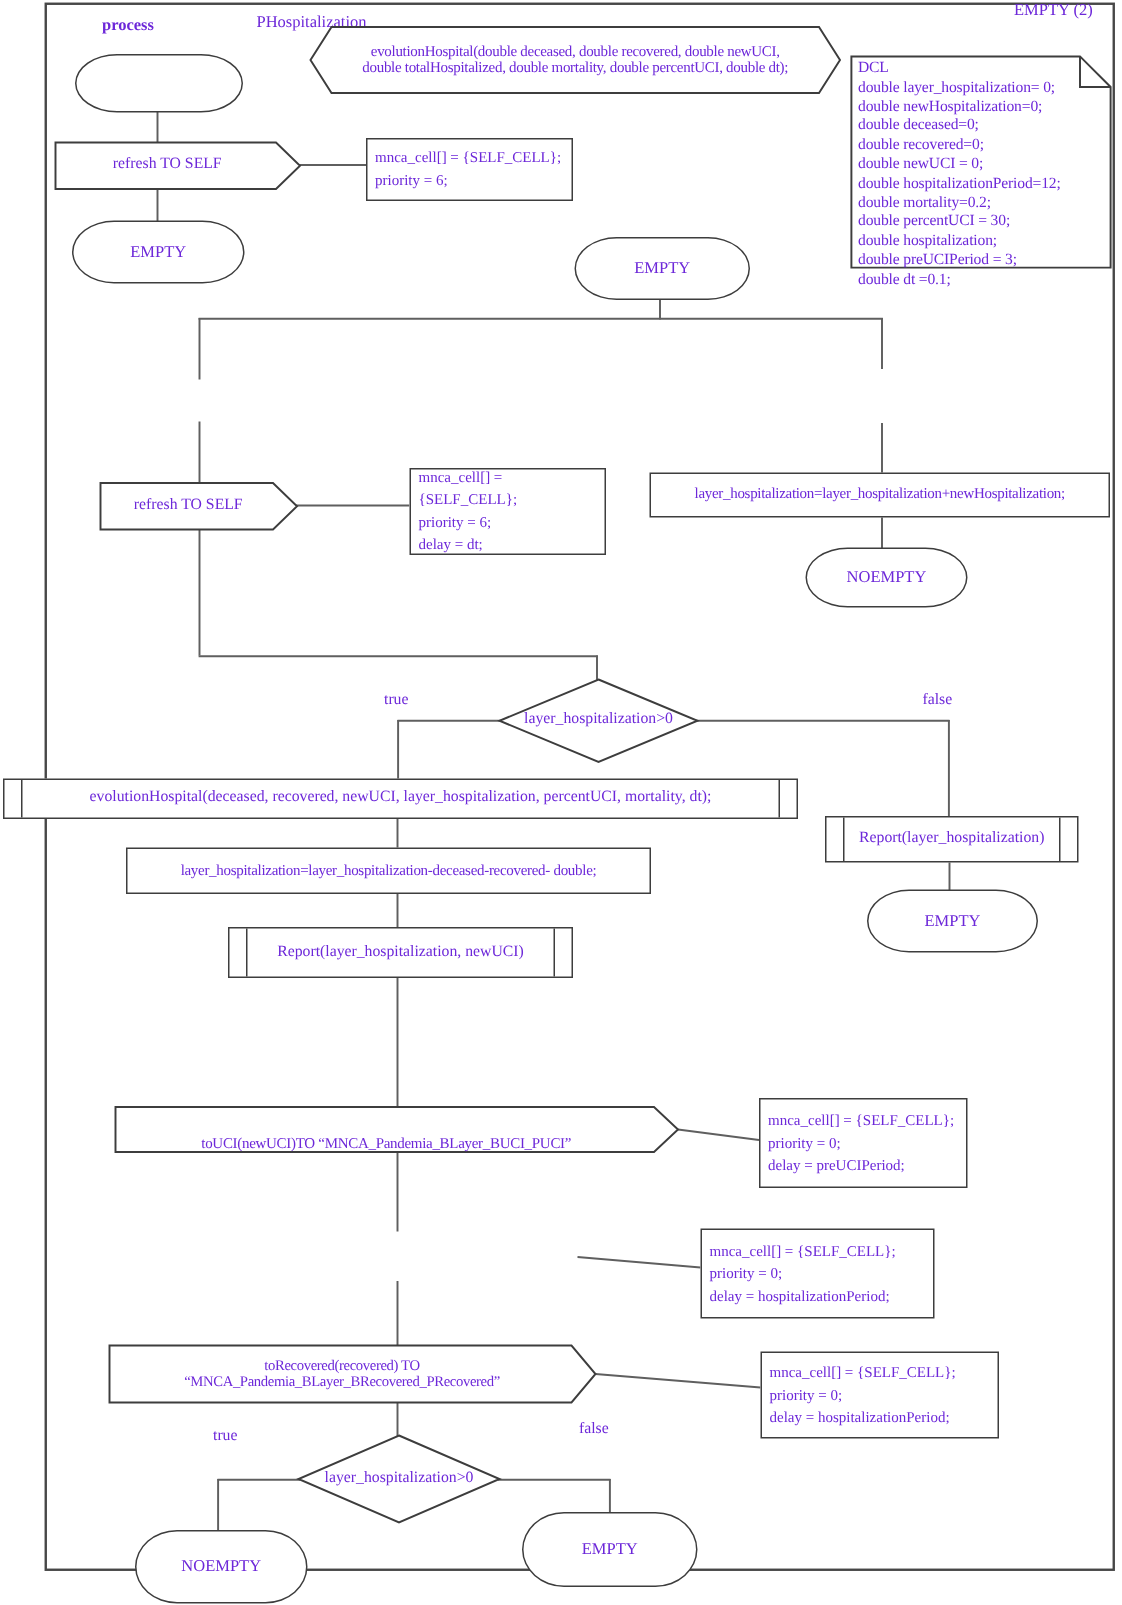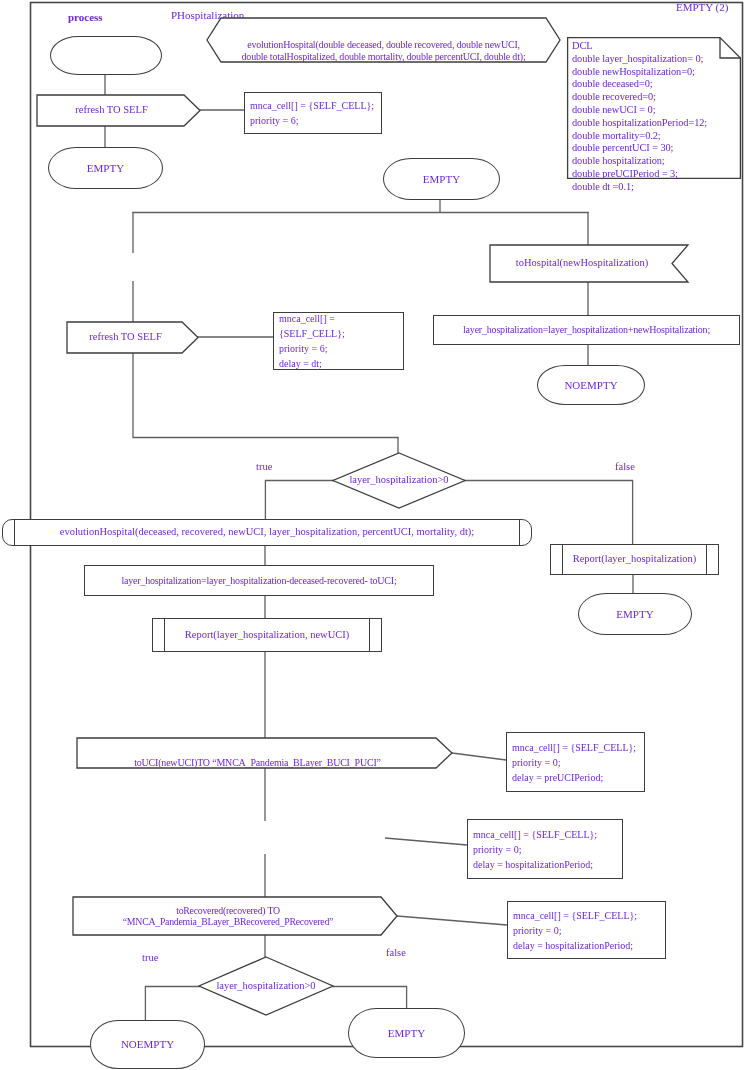--- a/index.html
+++ b/index.html
@@ -81,21 +81,21 @@
       <line x1="406.6" y1="986" x2="406.6" y2="1009"></line>
     </g>
   </svg>
 
   <span class="tag" style="left:68px;top:11px;font-weight:bold;">process</span>
   <span class="tag" style="left:137px;top:9px;padding-left:34px;">PHospitalization</span>
   <span class="tag" style="left:676px;top:1px;">EMPTY (2)</span>
 
   <div class="node state" style="left:50px;top:36px;width:110px;height:37px;"></div>
 
-  <div class="node shape" style="left:207px;top:18px;width:353px;height:44px;align-items:flex-end;">
+  <div class="node shape" style="left:207px;top:18px;width:353px;height:44px;">
     <svg viewBox="0 0 353 44" preserveAspectRatio="none">
       <polygon points="14,0 339,0 353,22 339,44 14,44 0,22"></polygon>
     </svg>
     <span class="lbl pre fs10">evolutionHospital(double deceased, double recovered, double newUCI,
 double totalHospitalized, double mortality, double percentUCI, double dt);</span>
   </div>
 
   <div class="node shape" style="left:567px;top:37px;width:174px;height:142px;">
     <svg viewBox="0 0 174 142" preserveAspectRatio="none">
       <path d="M0.6,0.6 H153 L173.4,21 V141.4 H0.6 Z"></path>
@@ -134,45 +134,39 @@
     <svg viewBox="0 0 131 31" preserveAspectRatio="none" class="shape">
       <polygon points="0,0 115,0 131,15.5 115,31 0,31"></polygon>
     </svg>
     <span class="lbl">refresh TO SELF</span>
   </div>
 
   <div class="node comment pre" style="left:273px;top:312px;width:119px;height:50px;">mnca_cell[] = {SELF_CELL};
 priority = 6;
 delay = dt;</div>
 
-  <div class="node sig" style="left:490px;top:245px;width:198px;height:37px;">
-    <svg viewBox="0 0 198 37" preserveAspectRatio="none" class="shape">
-      <polygon points="0,0 198,0 182,18.5 198,37 0,37"></polygon>
-    </svg>
-    <span class="lbl">toHospital(newHospitalization)</span>
-  </div>
 
   <div class="node rect fs10" style="left:433px;top:315px;width:305px;height:28px;">layer_hospitalization=layer_hospitalization+newHospitalization;</div>
 
   <div class="node state" style="left:537px;top:365px;width:106px;height:38px;">NOEMPTY</div>
 
   <div class="node" style="left:333px;top:453px;width:132px;height:55px;">
     <svg viewBox="0 0 132 55" preserveAspectRatio="none" class="shape">
       <polygon points="66,0 132,27.5 66,55 0,27.5"></polygon>
     </svg>
     <span class="lbl">layer_hospitalization&gt;0</span>
   </div>
   <span class="tag" style="left:256px;top:461px;font-size:10.5px;">true</span>
   <span class="tag" style="left:615px;top:461px;font-size:10.5px;">false</span>
 
-  <div class="node proc" style="left:2px;top:519px;width:528px;height:25px;border-radius:10px;">
+  <div class="node proc" style="left:2px;top:519px;width:528px;height:25px;">
     <span class="lbl" style="font-size:10.5px;padding:0 16px;">evolutionHospital(deceased, recovered, newUCI, layer_hospitalization, percentUCI, mortality, dt);</span>
   </div>
 
-  <div class="node rect fs10" style="left:84px;top:565px;width:348px;height:29px;">layer_hospitalization=layer_hospitalization-deceased-recovered- toUCI;</div>
+  <div class="node rect fs10" style="left:84px;top:565px;width:348px;height:29px;">layer_hospitalization=layer_hospitalization-deceased-recovered- double;</div>
 
   <div class="node proc" style="left:152px;top:618px;width:228px;height:32px;">
     <span class="lbl" style="padding:0 16px;">Report(layer_hospitalization, newUCI)</span>
   </div>
 
   <div class="node proc" style="left:550px;top:544px;width:167px;height:29px;">
     <span class="lbl" style="padding:0 14px;">Report(layer_hospitalization)</span>
   </div>
 
   <div class="node state" style="left:578px;top:593px;width:112px;height:40px;">EMPTY</div>

